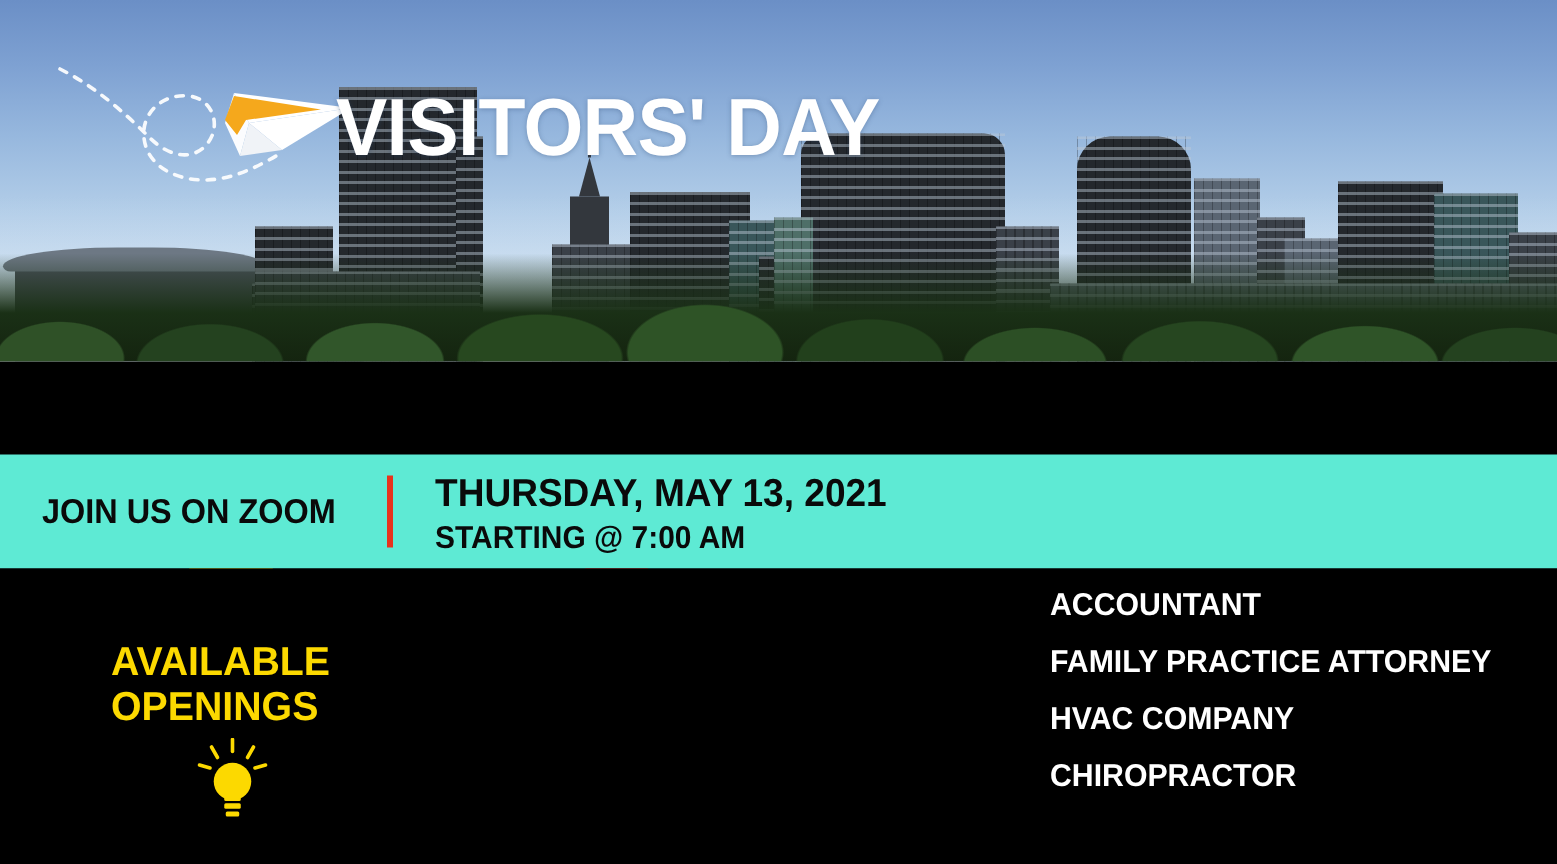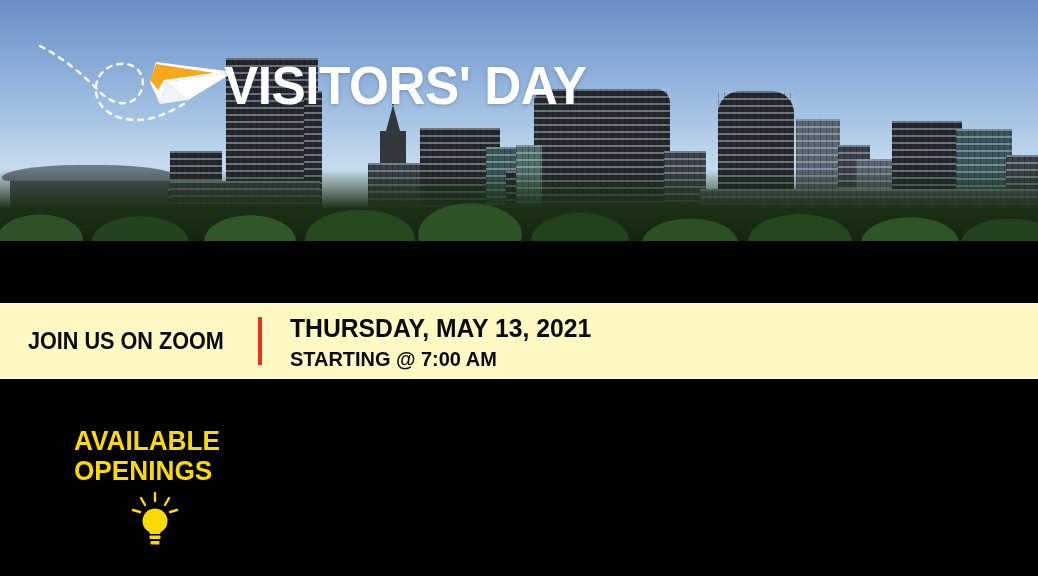--- a/index.html
+++ b/index.html
@@ -164,21 +164,21 @@
     white-space: nowrap;
   }
 
   
   .banner {
     position: absolute;
     left: 0;
     top: 303px;
     width: 1038px;
     height: 76px;
-    background: #fef9c3;
+    background: #5eead4;
     text-decoration: underline;
   }
   .banner-zoom {
     position: absolute;
     left: 28px;
     top: 50%;
     transform: translateY(-50%) scaleX(0.94);
     transform-origin: left center;
     font-size: 23px;
     font-weight: bold;
@@ -375,15 +375,21 @@
           <line x1="2" y1="18" x2="9" y2="20"></line>
           <line x1="46" y1="18" x2="39" y2="20"></line>
         </g>
         <circle cx="24" cy="29" r="12.5" fill="#fcd900"></circle>
         <rect x="18.5" y="38" width="11" height="4" rx="1" fill="#fcd900"></rect>
         <rect x="18.5" y="43.5" width="11" height="3.6" rx="1" fill="#fcd900"></rect>
         <rect x="19.5" y="49" width="9" height="3.4" rx="1" fill="#fcd900"></rect>
       </svg>
     </div>
 
+    <div class="jobs">
+      <div class="job">ACCOUNTANT</div>
+      <div class="job">FAMILY PRACTICE ATTORNEY</div>
+      <div class="job">HVAC COMPANY</div>
+      <div class="job">CHIROPRACTOR</div>
+    </div>
 
   </div>
 </div>
 
 </body></html>

